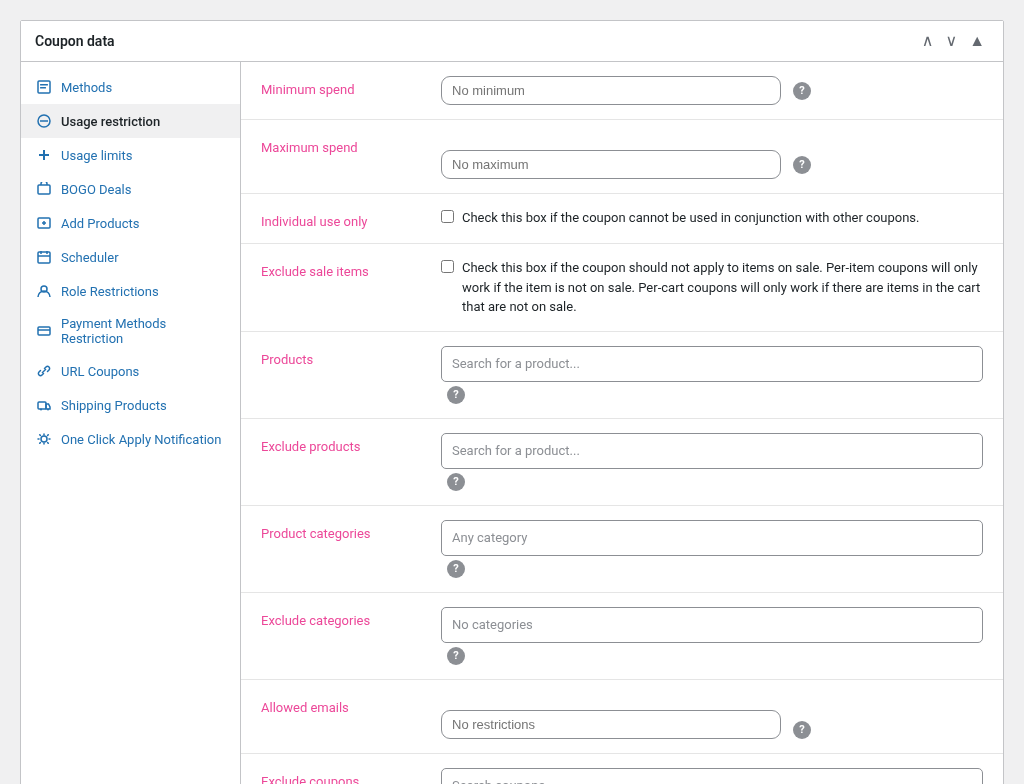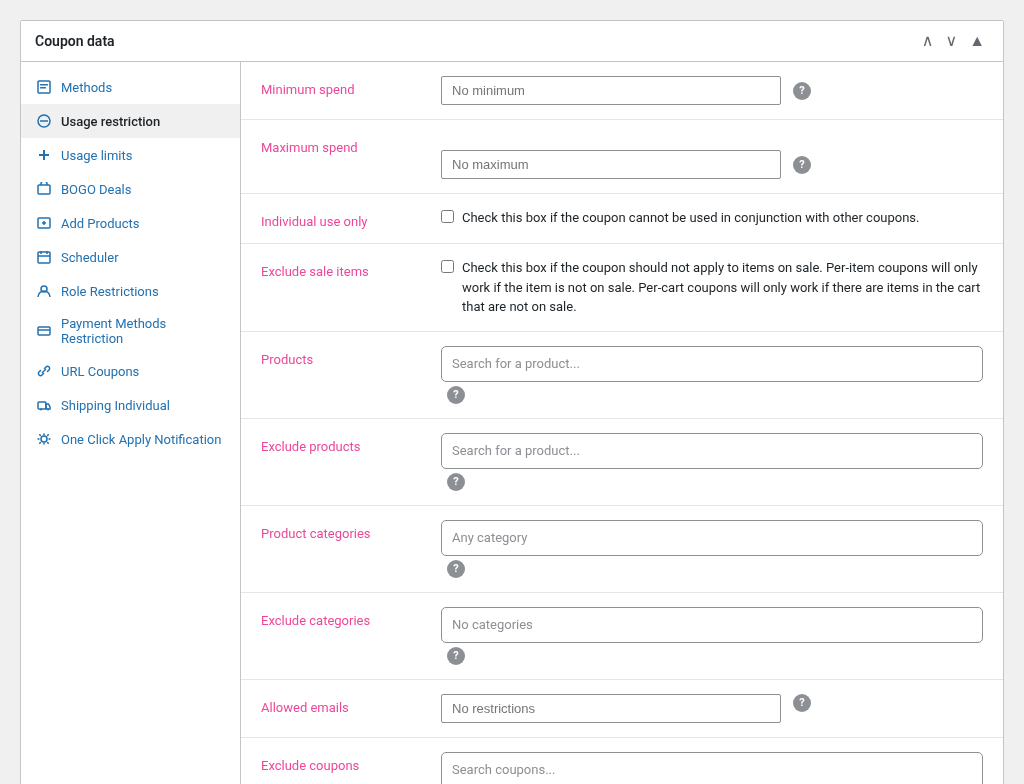--- a/index.html
+++ b/index.html
@@ -96,21 +96,21 @@
       color: #ec4899;
       font-size: 13px;
     }
     .form-field {
       flex: 1;
     }
     .form-input {
       width: 100%;
       padding: 6px 10px;
       border: 1px solid #8c8f94;
-      border-radius: 2px;
+      border-radius: 9px;
       font-size: 13px;
       color: #1d2327;
       background: #fff;
     }
     .help-icon {
       display: inline-flex;
       align-items: center;
       justify-content: center;
       width: 18px;
       height: 18px;
@@ -264,21 +264,21 @@
       </div>
       <div class="sidebar-item">
         <span class="icon">
           <svg width="14" height="14" viewBox="0 0 14 14">
               <rect x="1" y="4" width="8" height="7" rx="1" stroke="#2271b1" stroke-width="1.5" fill="none"></rect>
               <path d="M9 6h2.5l1.5 3v2h-4V6z" stroke="#2271b1" stroke-width="1.5" fill="none"></path>
               <circle cx="4" cy="11.5" r="1" fill="#2271b1"></circle>
               <circle cx="11" cy="11.5" r="1" fill="#2271b1"></circle>
             </svg>
         </span>
-        <span>Shipping Individual</span>
+        <span>Shipping Products</span>
       </div>
       <div class="sidebar-item">
         <span class="icon">
           <svg width="14" height="14" viewBox="0 0 14 14">
               <path d="M7 2v1M7 11v1M2 7H1M13 7h-1M3.4 3.4l-.7-.7M11.3 11.3l-.7-.7M10.6 3.4l.7-.7M2.7 11.3l.7-.7" stroke="#2271b1" stroke-width="1.5" stroke-linecap="round"></path>
               <circle cx="7" cy="7" r="3" stroke="#2271b1" stroke-width="1.5" fill="none"></circle>
             </svg>
         </span>
         <span>One Click Apply Notification</span>
       </div>
@@ -370,21 +370,21 @@
           </div>
           <div class="inline-help">
             <span class="help-icon" title="Help">?</span>
           </div>
         </div>
       </div>
 
       <div class="form-row">
         <div class="form-label">Allowed emails</div>
         <div class="form-field">
-          <div style="display:flex;align-items:flex-start;gap:6px;">
+          <div style="display:flex;align-items:flex-end;gap:6px;margin-top:16px;">
             <input type="text" class="form-input" style="max-width: 340px;" placeholder="No restrictions">
             <span class="help-icon" title="Help">?</span>
           </div>
         </div>
       </div>
 
       <div class="form-row" style="border-bottom:none;">
         <div class="form-label">Exclude coupons</div>
         <div class="form-field">
           <div class="tag-input-container">

